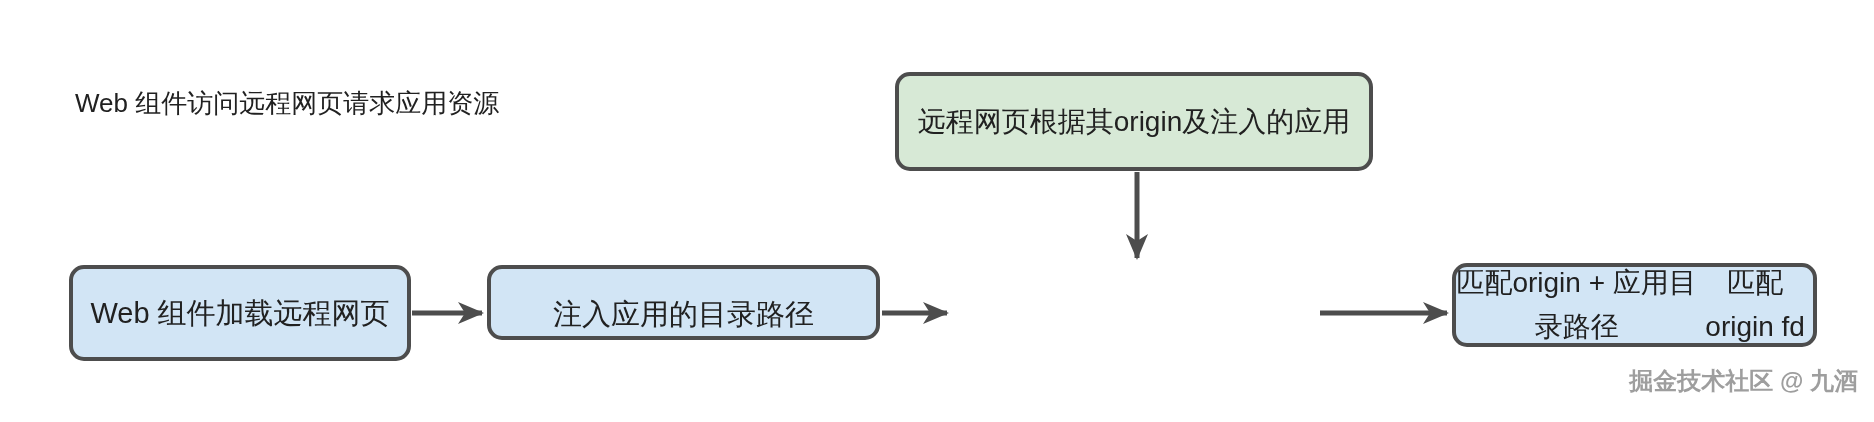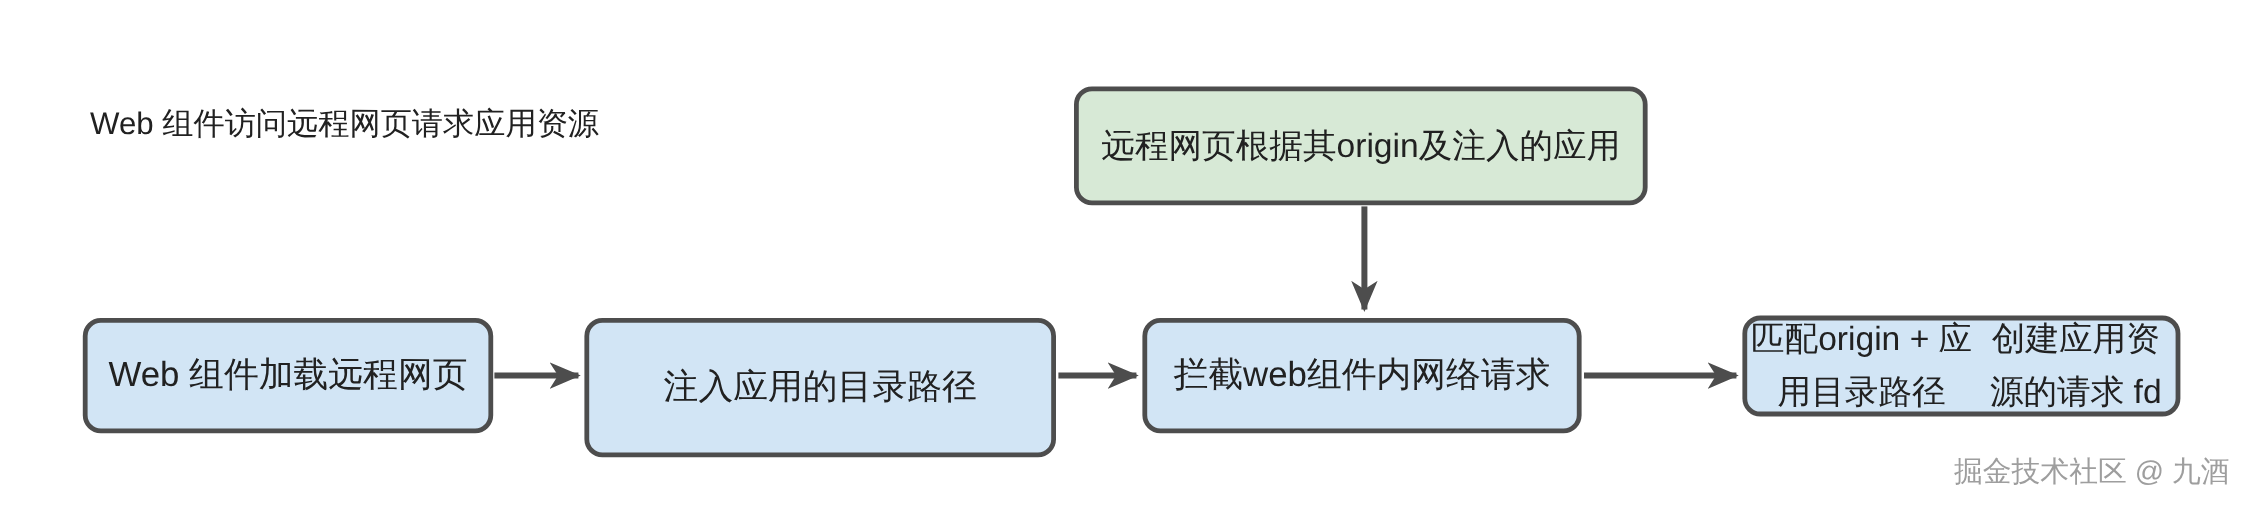--- a/index.html
+++ b/index.html
@@ -43,44 +43,45 @@
     top: 72px;
     width: 478px;
     height: 99px;
     background: var(--green-fill, #d7e9d6);
   }
   .step {
     background: var(--blue-fill, #d2e5f5);
     font-size: 29px;
   }
   .step1 { left: 69px;   top: 265px; width: 342px; height: 96px; }
-  .step2 { left: 487px;  top: 265px; width: 393px; height: 116px; }
+  .step2 { left: 487px;  top: 265px; width: 393px; height: 75px; align-items: flex-end; }
   .step3 { left: 952px;  top: 265px; width: 366px; height: 96px; }
   .step4 { left: 1452px; top: 263px; width: 365px; height: 84px; font-size: 28px; }
   .arrows {
     position: absolute;
     left: 0;
     top: 0;
     pointer-events: none;
   }
   .arrow-line {
     stroke: var(--arrow-color, #4d4d4d);
     stroke-width: 5;
   }
   .arrowhead {
     fill: var(--arrow-color, #4d4d4d);
   }
   .watermark {
     position: absolute;
     right: 16px;
-    top: 377px;
+    top: 365px;
     font-size: 24px;
     color: var(--watermark-color, #9e9e9e);
     text-shadow: 1px 1px 0 rgba(255,255,255,0.95), 2px 2px 1px rgba(255,255,255,0.7);
     white-space: nowrap;
+    font-weight: bold;
   }
 </style>
 </head>
 <body>
 
 <div class="canvas">
 
   <div class="title">Web 组件访问远程网页请求应用资源</div>
 
   <div class="node note">
@@ -88,27 +89,24 @@
   </div>
 
   <div class="node step step1">
     <div>Web 组件加载远程网页</div>
   </div>
 
   <div class="node step step2">
     <div>注入应用的目录路径</div>
   </div>
 
-  <div class="node step step3">
-    <div>拦截web组件内网络请求</div>
-  </div>
 
   <div class="node step step4">
     <div>匹配origin + 应用目录路径</div>
-    <div>创建应用资源的请求 fd</div>
+    <div>匹配origin fd</div>
   </div>
 
   <svg class="arrows" width="1874" height="422" viewBox="0 0 1874 422">
     <defs>
       <marker id="ah" markerUnits="userSpaceOnUse" markerWidth="26" markerHeight="22" refX="24" refY="11" orient="auto">
         <path class="arrowhead" d="M0,0 L26,11 L0,22 L7,11 Z"></path>
       </marker>
     </defs>
     <line class="arrow-line" x1="412" y1="313" x2="482" y2="313" marker-end="url(#ah)"></line>
     <line class="arrow-line" x1="882" y1="313" x2="947" y2="313" marker-end="url(#ah)"></line>

